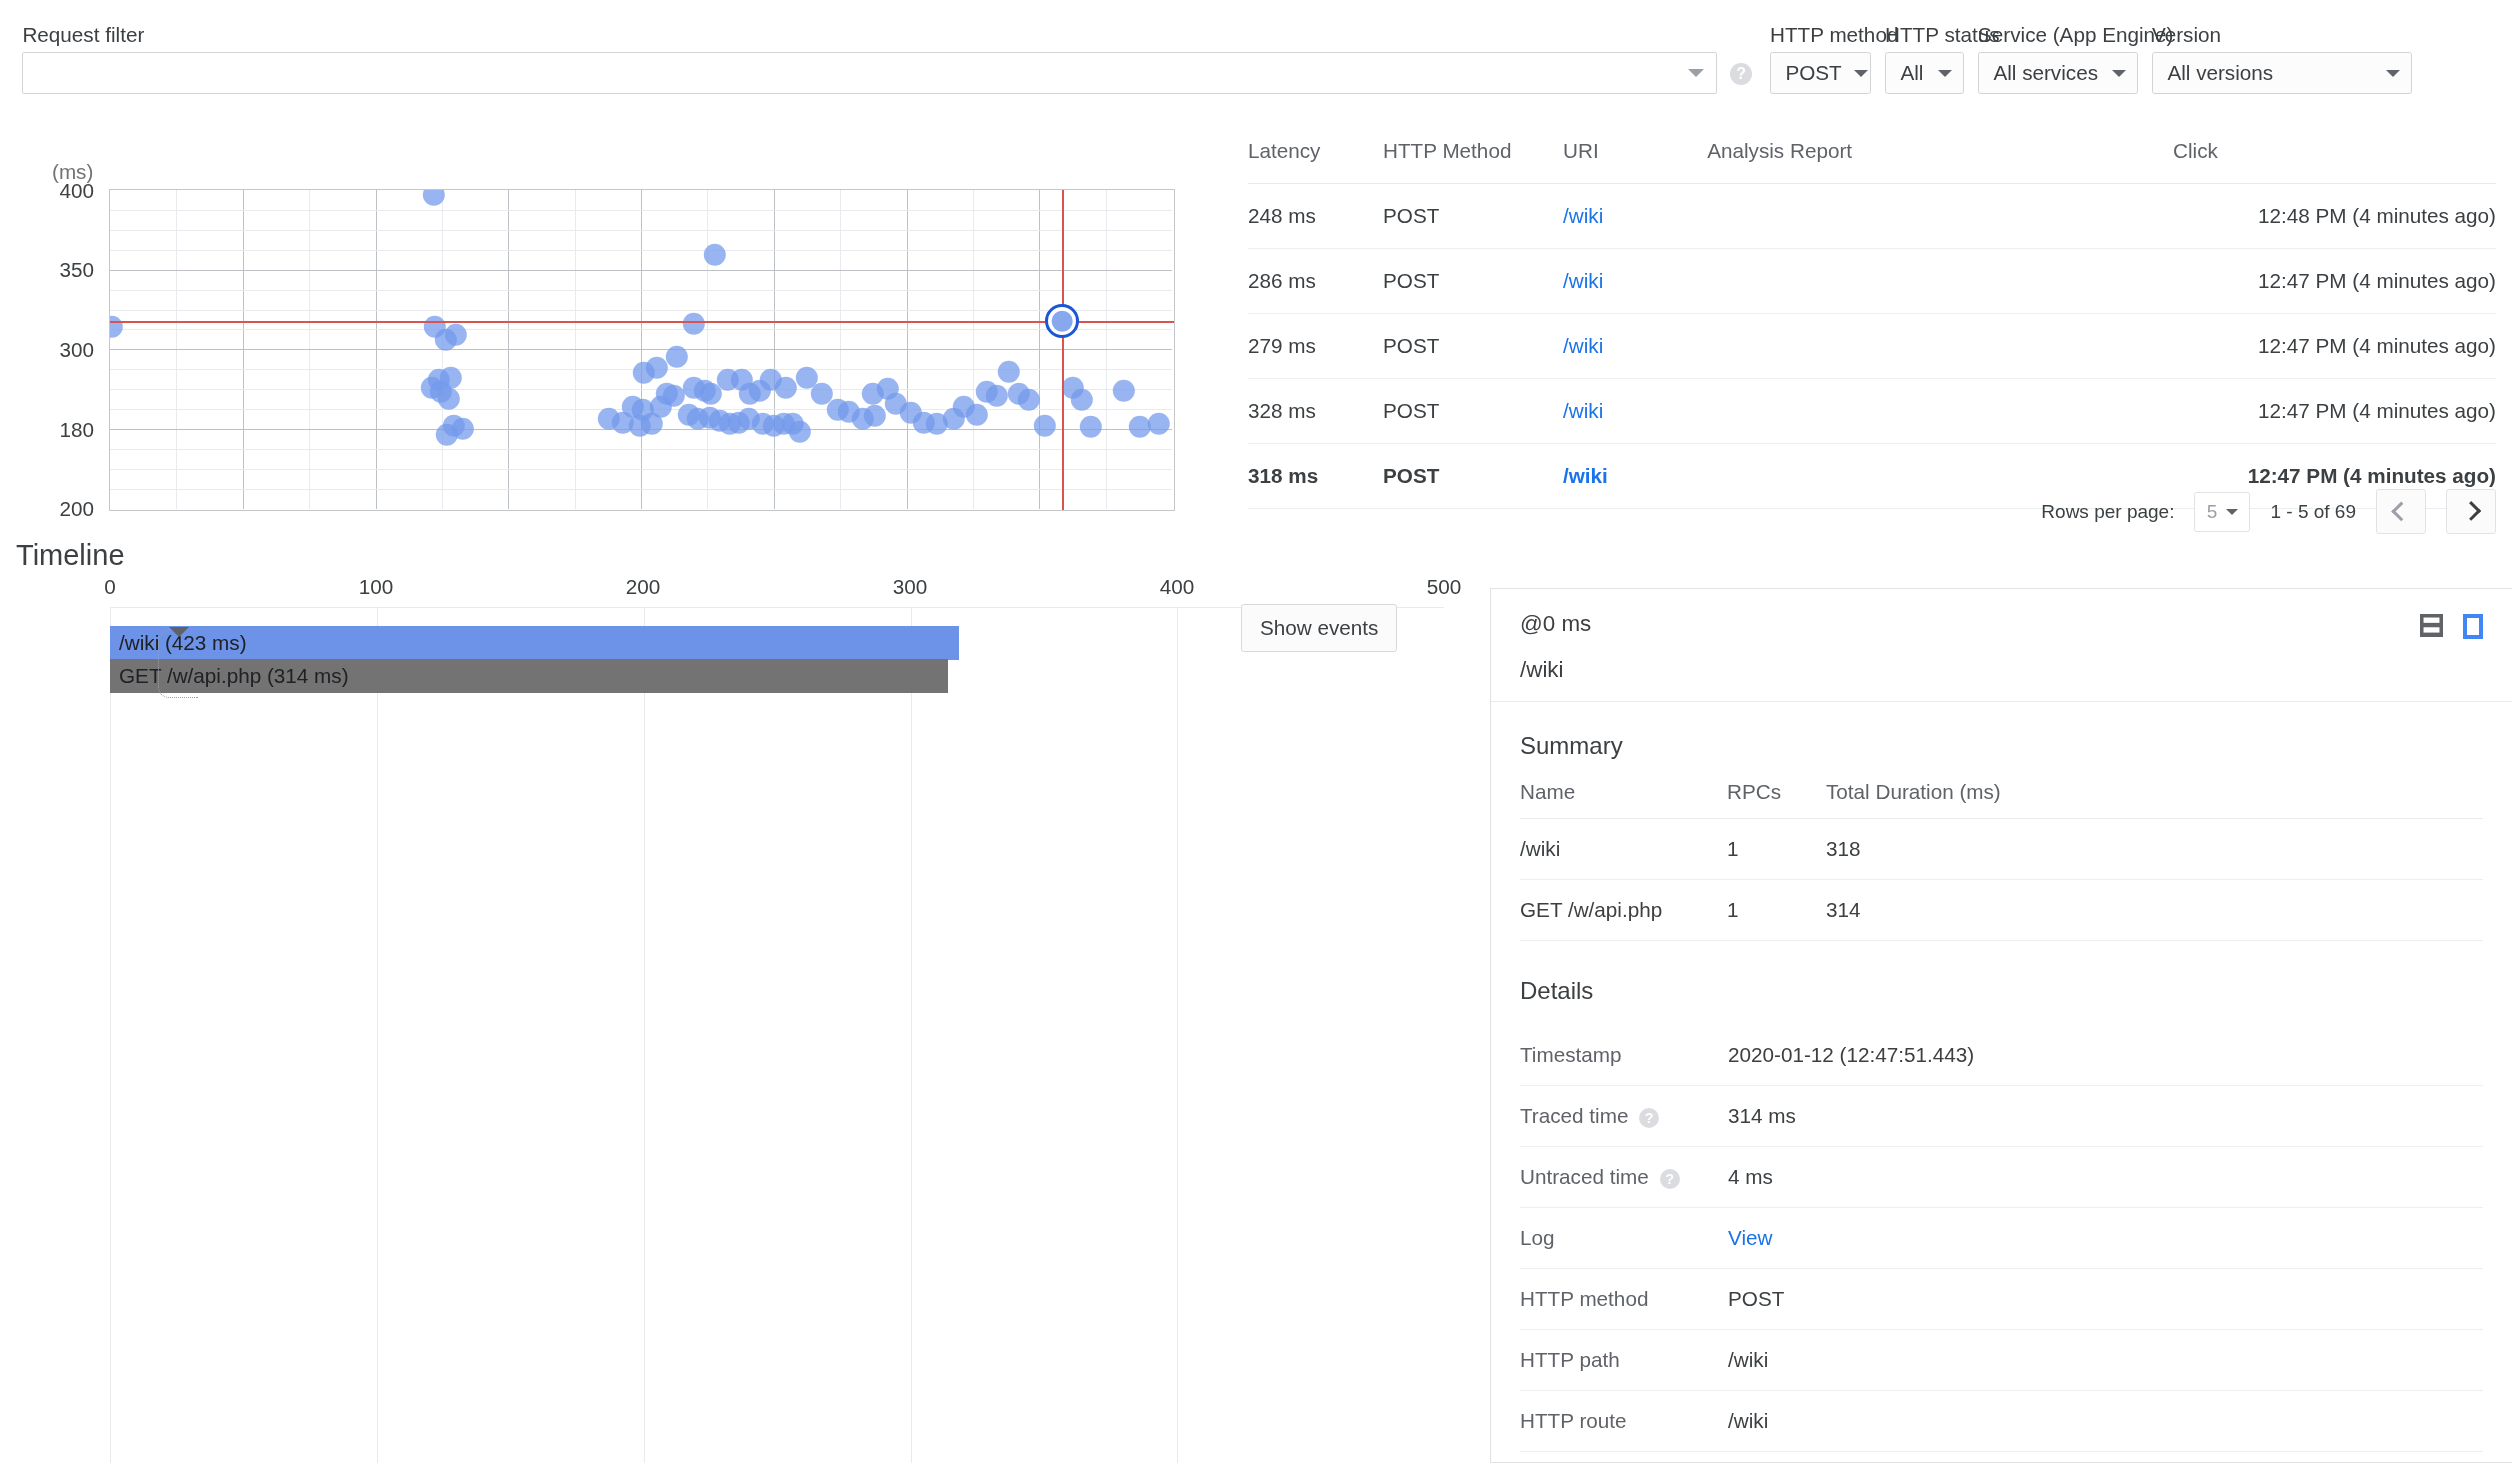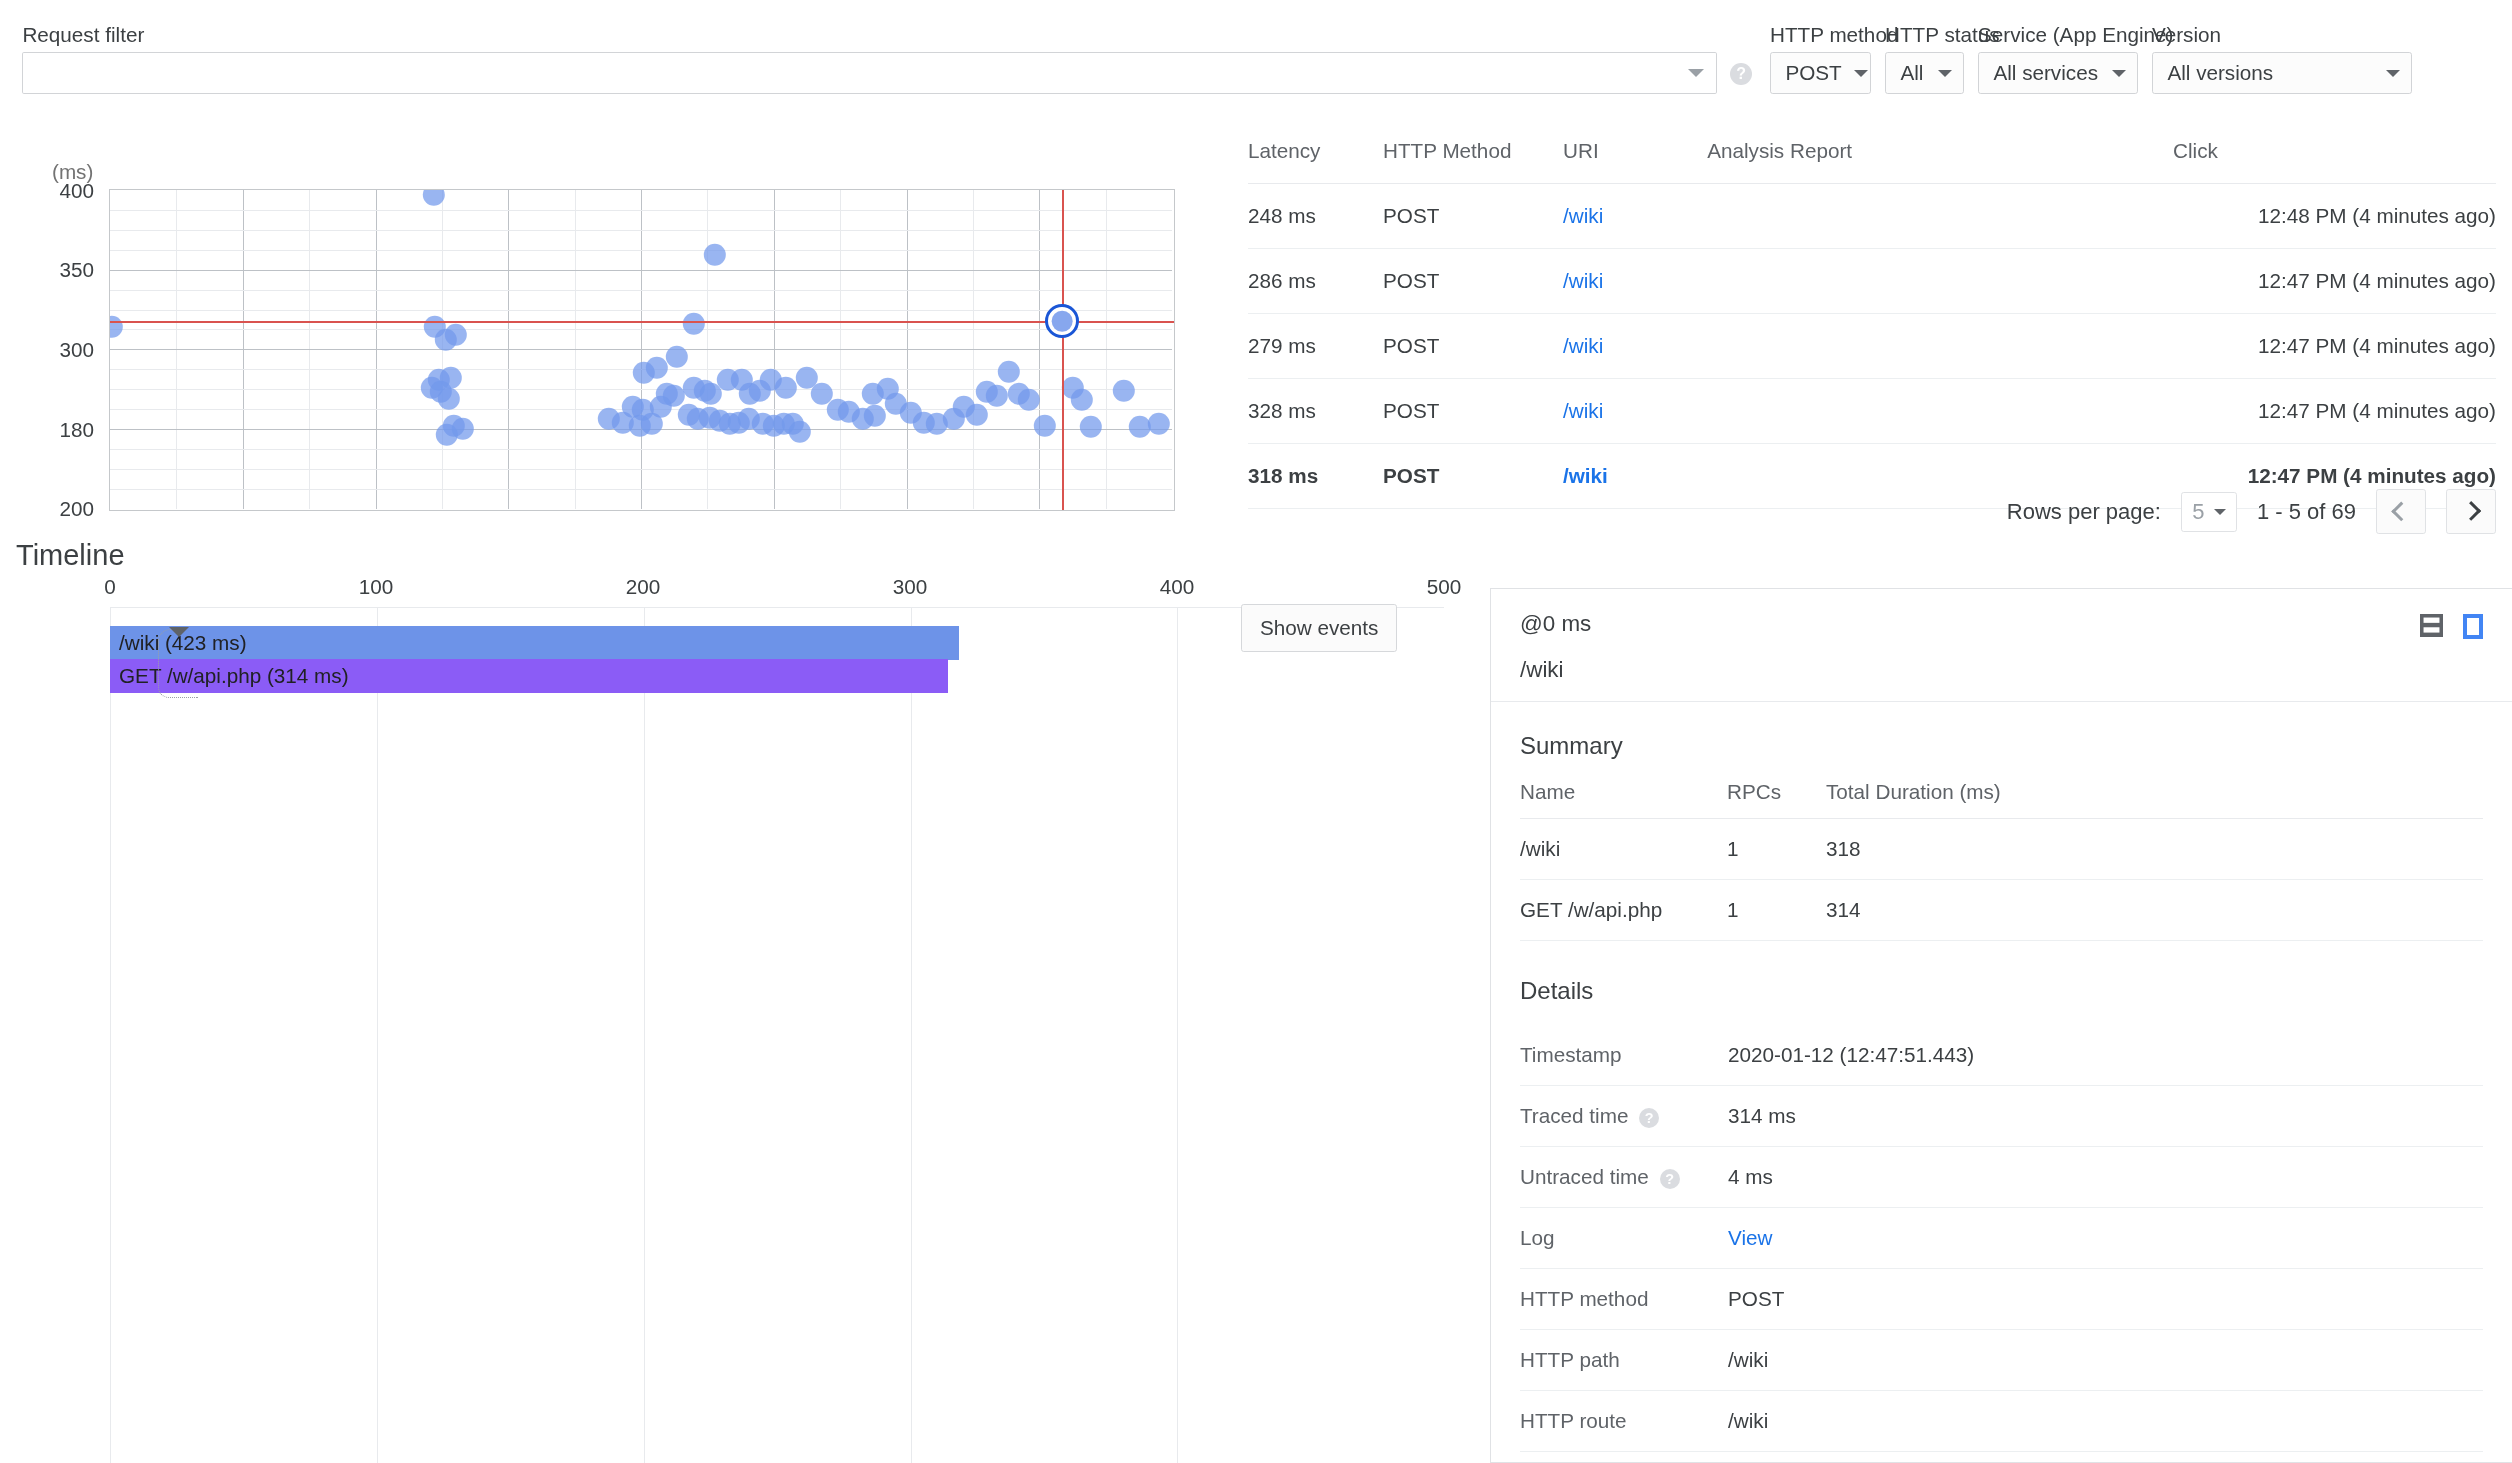--- a/index.html
+++ b/index.html
@@ -108,21 +108,21 @@
   table.res tr.selected td { font-weight:700; }
   .c-lat { width:135px; }
   .c-meth{ width:180px; }
   .c-uri { width:auto; }
   .c-rep { text-align:right; padding-right:0; }
   .c-time{ text-align:right; width:323px; }
   .lnk { color:#1a73e8; cursor:pointer; }
   .paginator {
     position:absolute; left:1248px; top:480px; width:1248px; height:63px;
     display:flex; align-items:center; justify-content:flex-end; gap:20px;
-    font-size:22px; color:#3c4043;
+    font-size:19px; color:#3c4043;
   }
   .rpp-box {
     border:0.9px solid #e0e2e5; border-radius:2.7px; background:#fff;
     height:40px; min-width:56px; display:flex; align-items:center;
     justify-content:center; gap:9px; padding:0 9px;
     color:#9aa0a6; cursor:pointer;
   }
   .rpp-box .cd {
     width:0;height:0;border-left:6.3px solid transparent;border-right:6.3px solid transparent;
     border-top:6.3px solid #5f6368;
@@ -143,21 +143,21 @@
   .tl-canvas {
     position:absolute; left:110px; top:607px; width:1334px; height:857px;
     border-top:1.8px solid #e8eaed;
   }
   .tl-vline { position:absolute; top:0; width:0.9px; height:100%; background:#e8eaed; }
   .tl-bar {
     position:absolute; height:34px; display:flex; align-items:center;
     padding-left:9px; font-size:20.7px; color:#202124; cursor:pointer;
   }
   .tl-bar.lvl0 { background:#6d93e8; }
-  .tl-bar.lvl1 { background:#8b5cf6; }
+  .tl-bar.lvl1 { background:#737373; }
   .tl-expander {
     position:absolute; left:169px; top:627px; width:21.5px;height:14.4px; cursor:pointer;
   }
   .tri-down {
     width:0;height:0;border-left:10px solid transparent;border-right:10px solid transparent;
     border-top:10.8px solid #5f6368;
   }
   .connector {
     position:absolute; left:158px; top:639px; width:40px; height:59px;
     border-left:1.8px dotted #9aa0a6; border-bottom:1.8px dotted #9aa0a6;

